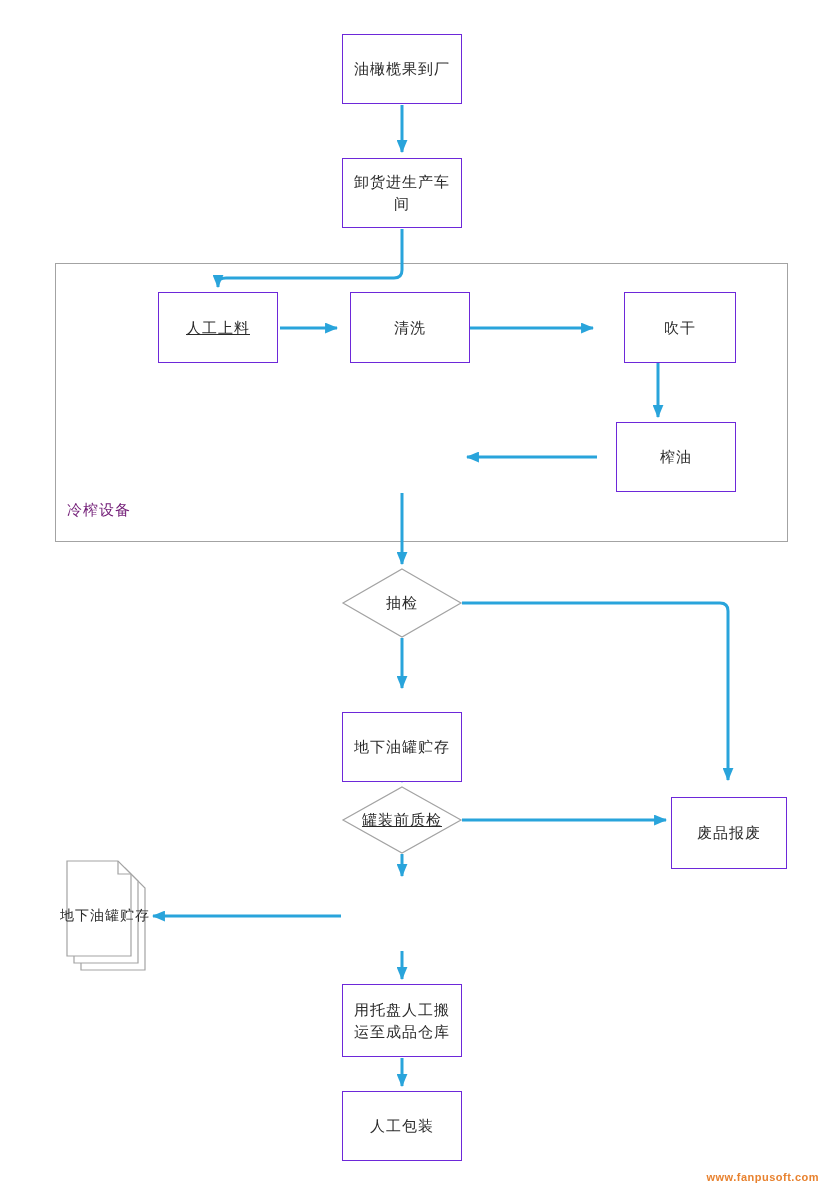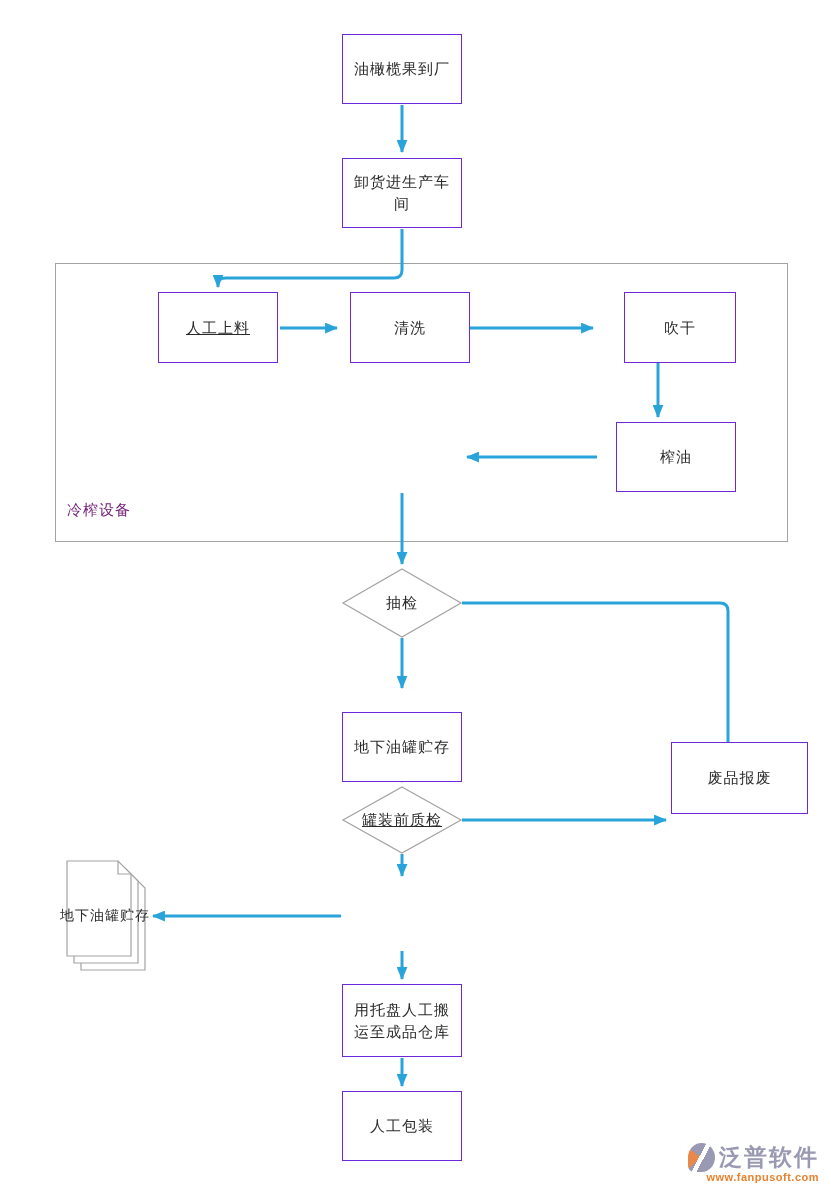--- a/index.html
+++ b/index.html
@@ -116,38 +116,34 @@
     <span>抽检</span>
   </div>
   <div class="dlabel" style="left:347px;top:805px;width:110px;height:30px;text-decoration:underline;">
     <span>罐装前质检</span>
   </div>
 
   <div class="node" style="left:342px;top:712px;width:120px;height:70px;">
     <span>地下油罐贮存</span>
   </div>
 
-  <div class="node" style="left:671px;top:742px;width:137px;height:72px;">
+  <div class="node" style="left:671px;top:797px;width:116px;height:72px;">
     <span>废品报废</span>
   </div>
 
 
   <div class="doclabel" style="left:60px;top:903px;width:90px;height:26px;">
     <span>地下油罐贮存</span>
   </div>
 
   <div class="node" style="left:342px;top:984px;width:120px;height:73px;">
     <span>用托盘人工搬运至成品仓库</span>
   </div>
 
   <div class="node" style="left:342px;top:1091px;width:120px;height:70px;justify-content:center;">
     <span>人工包装</span>
   </div>
 
   <div class="watermark">
-    <div class="wm-row">
-      <div class="wm-icon"></div>
-      <span class="wm-brand" style="color: rgb(154, 153, 179);">泛普软件</span>
-    </div>
     <span class="wm-url" style="color: rgb(232, 130, 47);">www.fanpusoft.com</span>
   </div>
 
 </div>
 
 </body></html>

